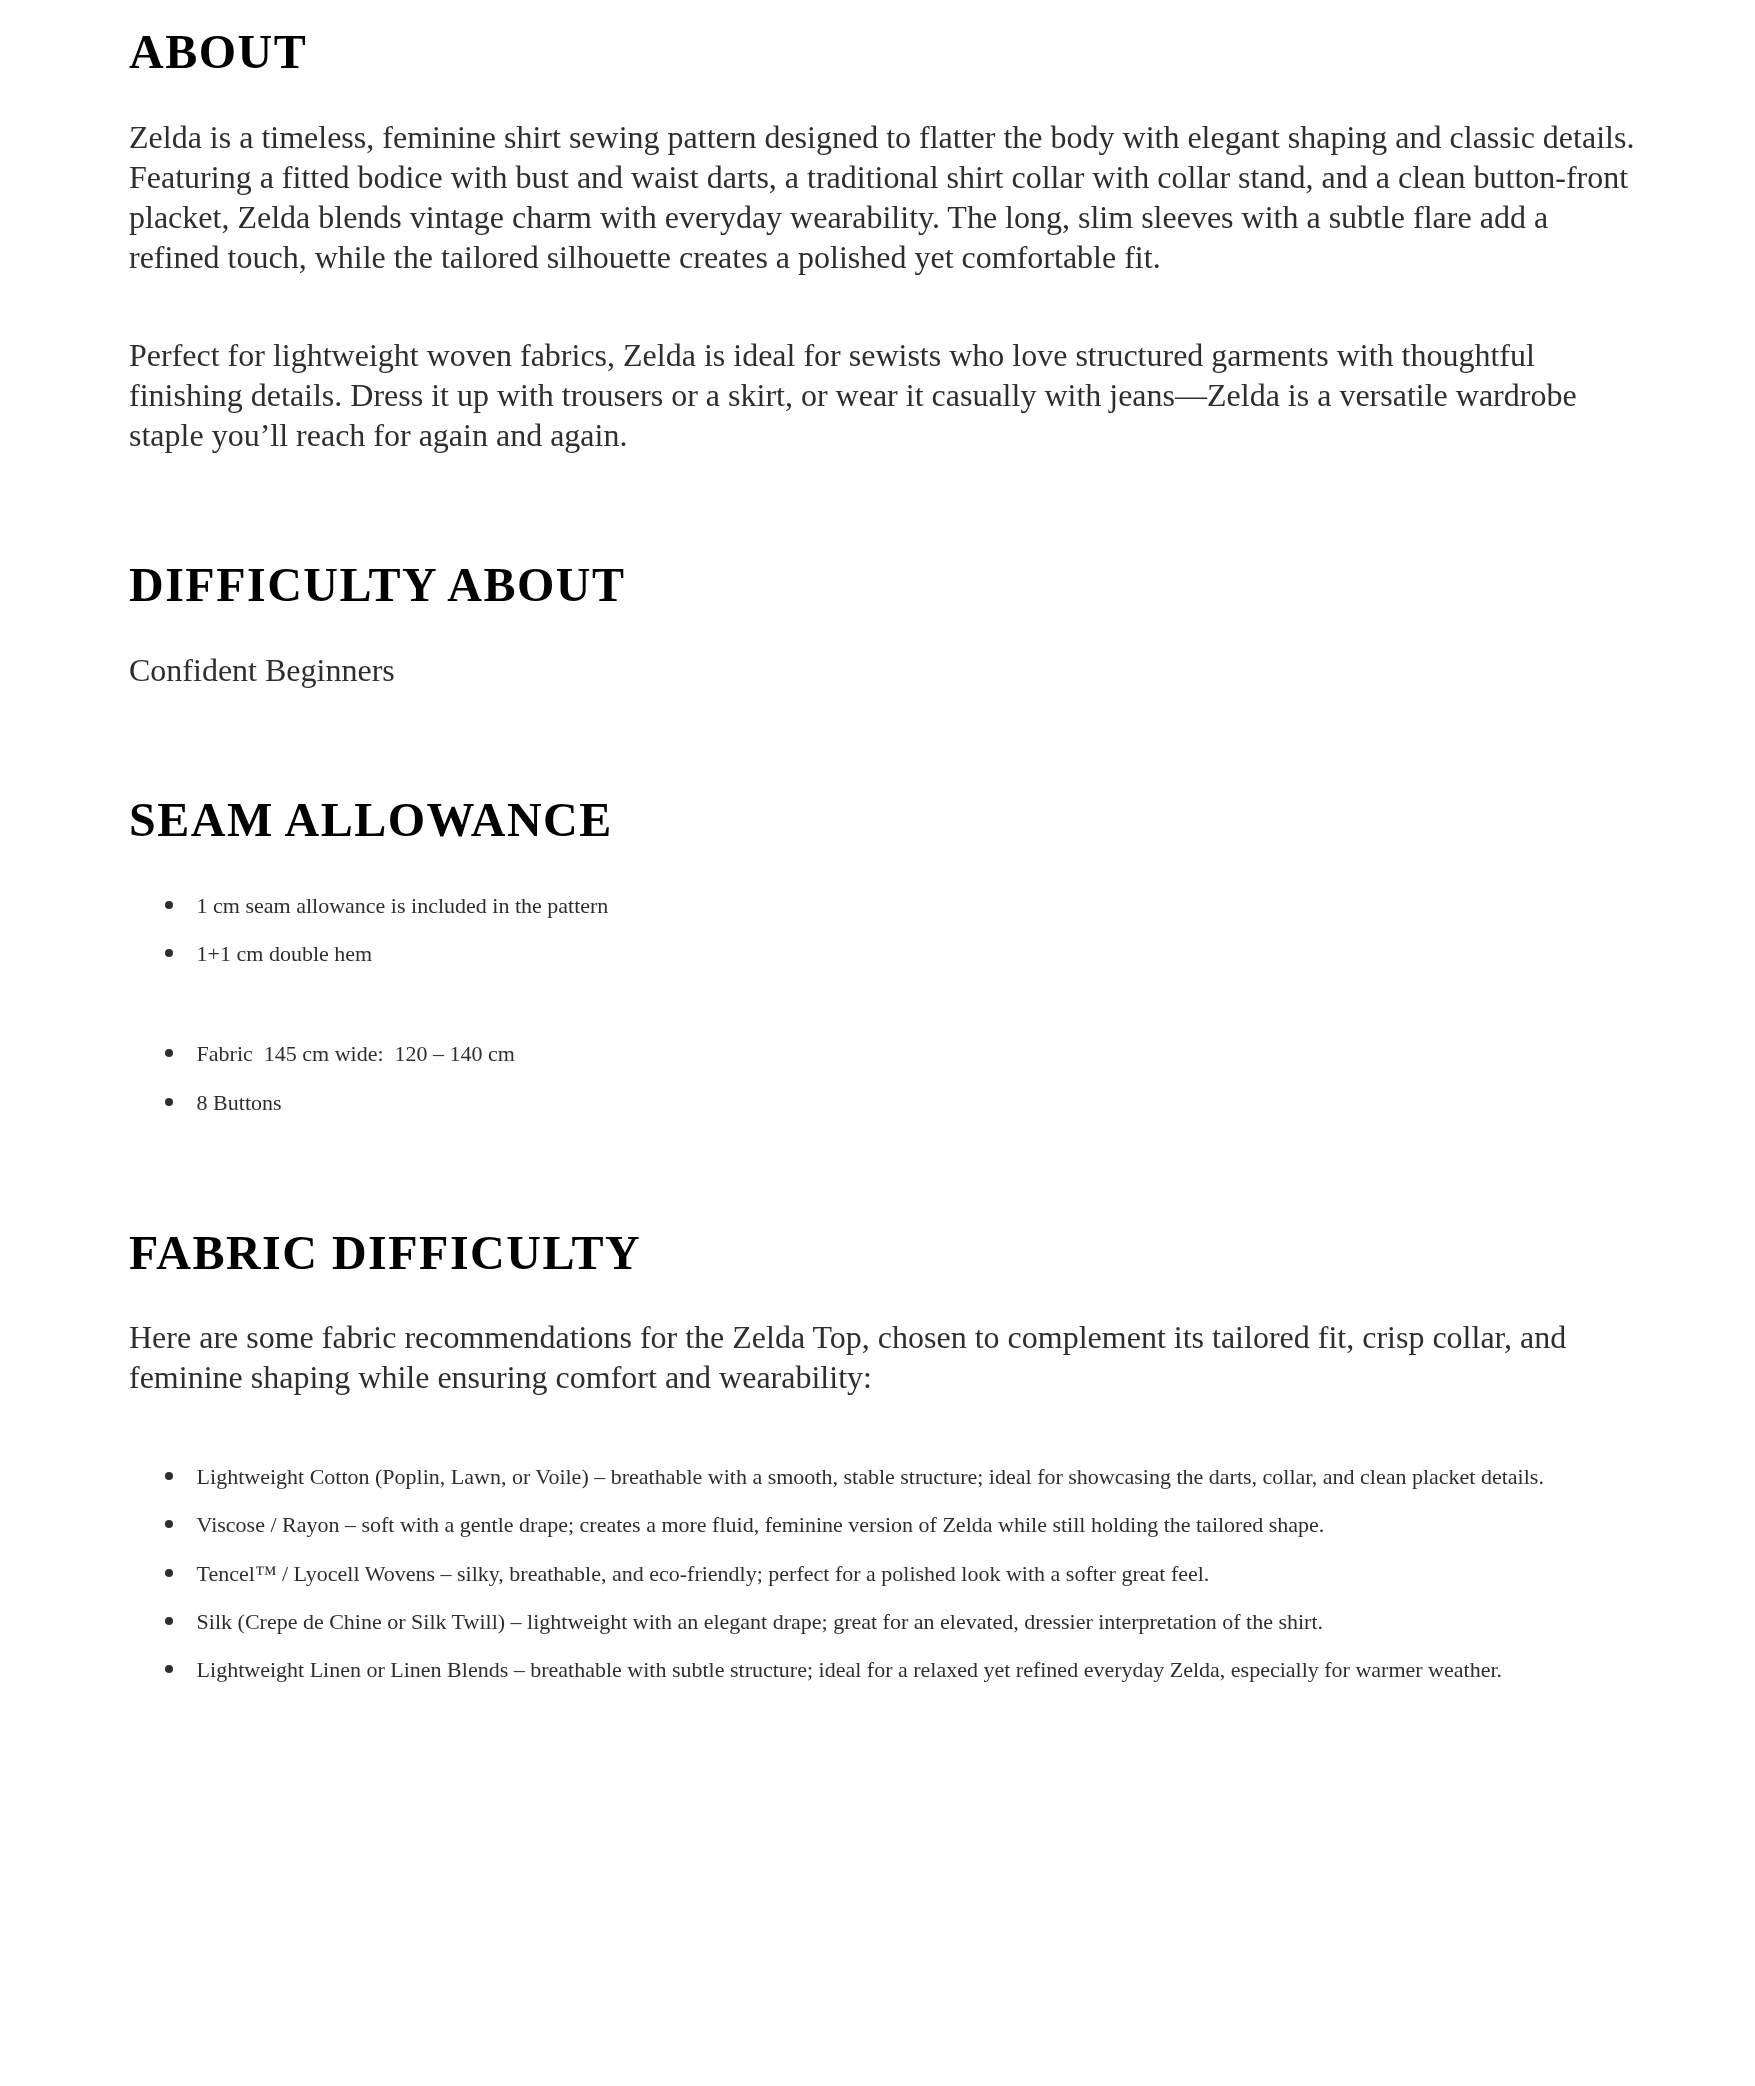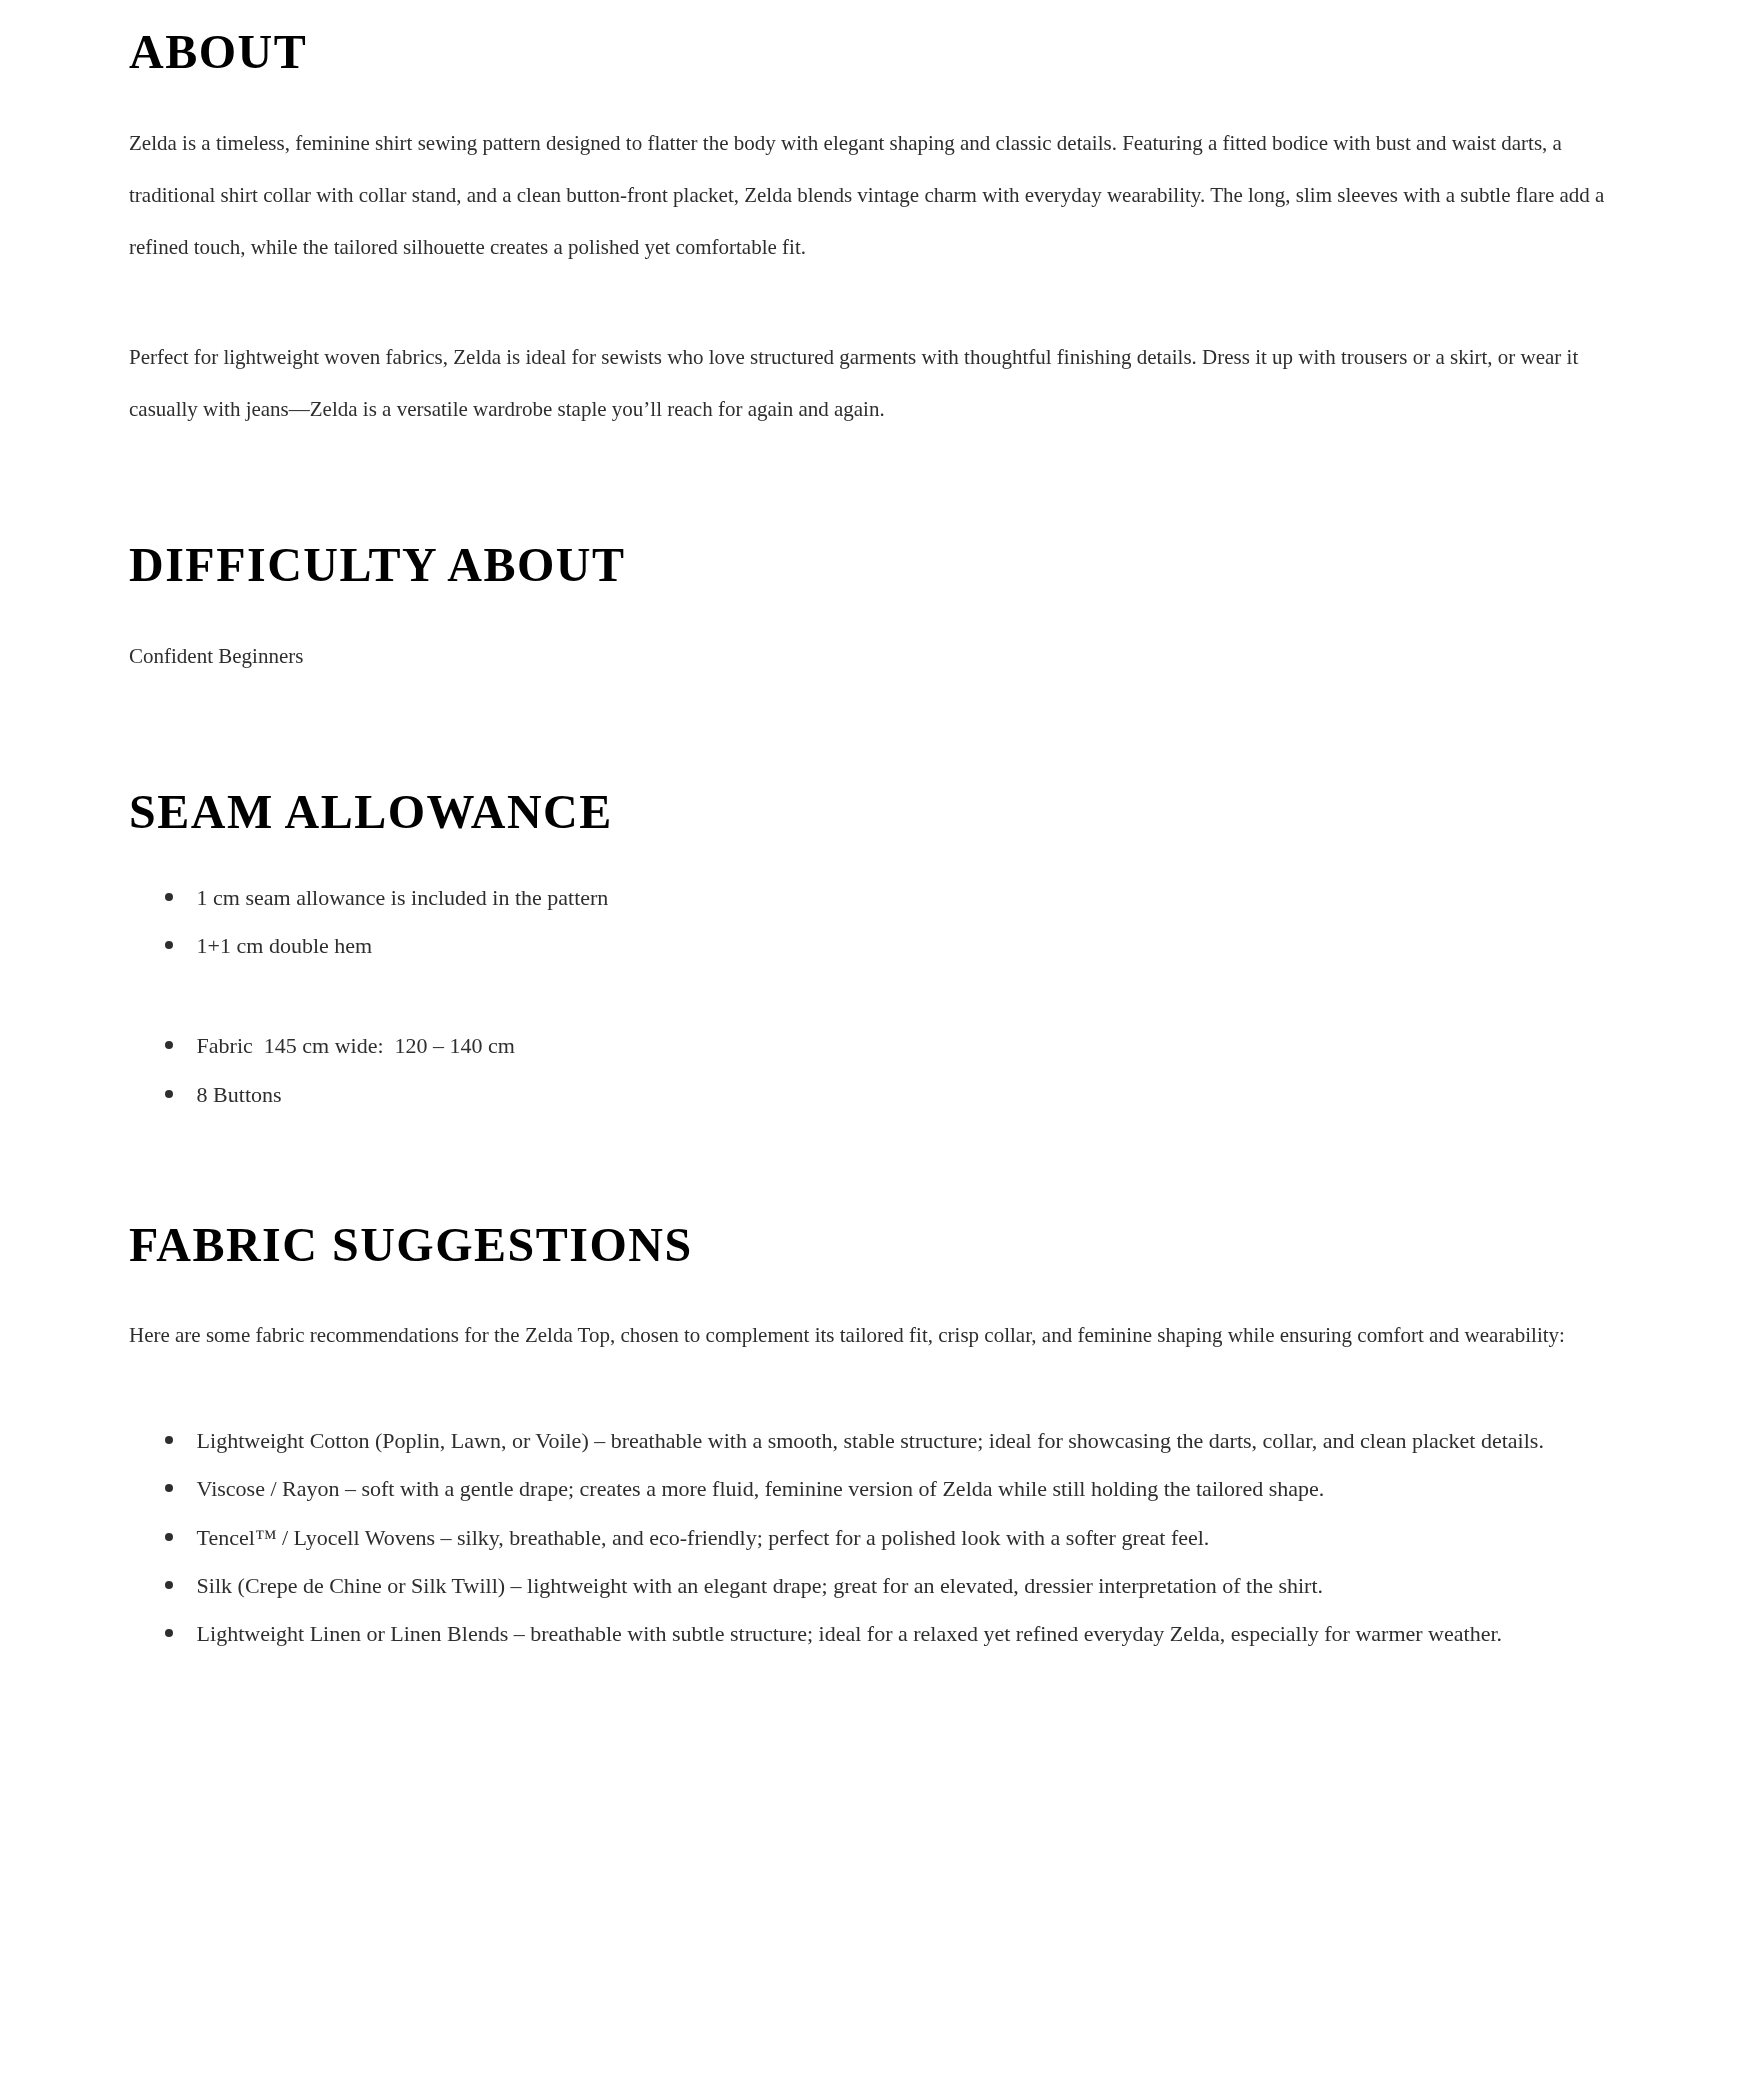--- a/index.html
+++ b/index.html
@@ -27,22 +27,22 @@
     line-height: 1.1;
     font-weight: 700;
     letter-spacing: 1.5px;
     color: #000000;
     margin: 104px 0 38px 0;
   }
   section:first-of-type h2 {
     margin-top: 0;
   }
   p {
-    font-size: 21px;
-    line-height: 52px;
+    font-size: 32px;
+    line-height: 40px;
     margin: 0 0 58px 0;
     white-space: pre-wrap;
     font-family: Liberation Serif, serif;
   }
   p:last-child {
     margin-bottom: 0;
   }
   ul {
     margin: 0 0 58px 0;
     padding: 0 0 0 59px;
@@ -86,21 +86,21 @@
     </section>
 
     <section>
       <ul>
         <li>Fabric  145 cm wide:  120 – 140 cm</li>
         <li>8 Buttons</li>
       </ul>
     </section>
 
     <section>
-      <h2>FABRIC SUGGESTIONS</h2>
+      <h2>FABRIC DIFFICULTY</h2>
       <p>Here are some fabric recommendations for the Zelda Top, chosen to complement its tailored fit, crisp collar, and feminine shaping while ensuring comfort and wearability:</p>
       <ul>
         <li>Lightweight Cotton (Poplin, Lawn, or Voile) – breathable with a smooth, stable structure; ideal for showcasing the darts, collar, and clean placket details.</li>
         <li>Viscose / Rayon – soft with a gentle drape; creates a more fluid, feminine version of Zelda while still holding the tailored shape.</li>
         <li>Tencel™ / Lyocell Wovens – silky, breathable, and eco-friendly; perfect for a polished look with a softer great feel.</li>
         <li>Silk (Crepe de Chine or Silk Twill) – lightweight with an elegant drape; great for an elevated, dressier interpretation of the shirt.</li>
         <li>Lightweight Linen or Linen Blends – breathable with subtle structure; ideal for a relaxed yet refined everyday Zelda, especially for warmer weather.</li>
       </ul>
     </section>
 

